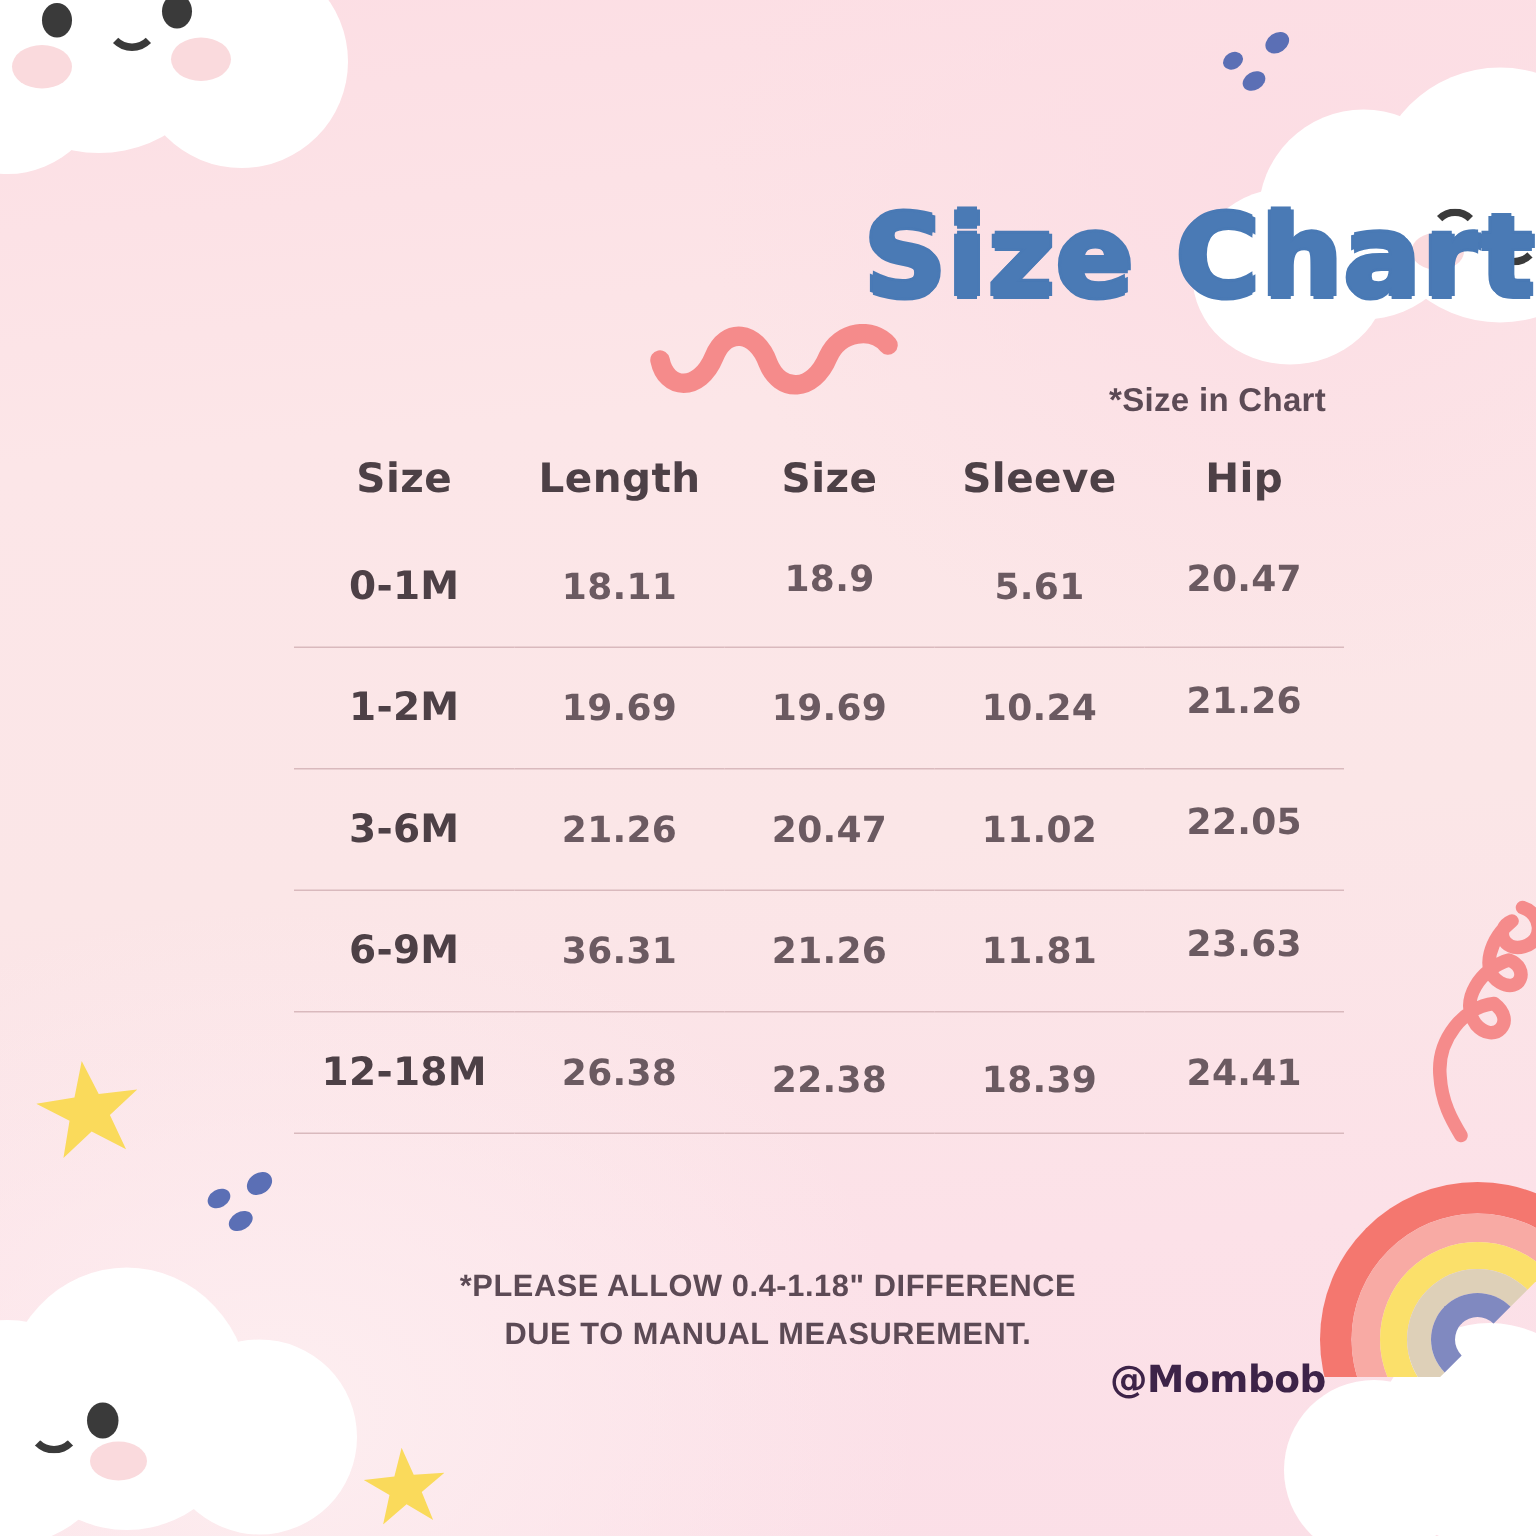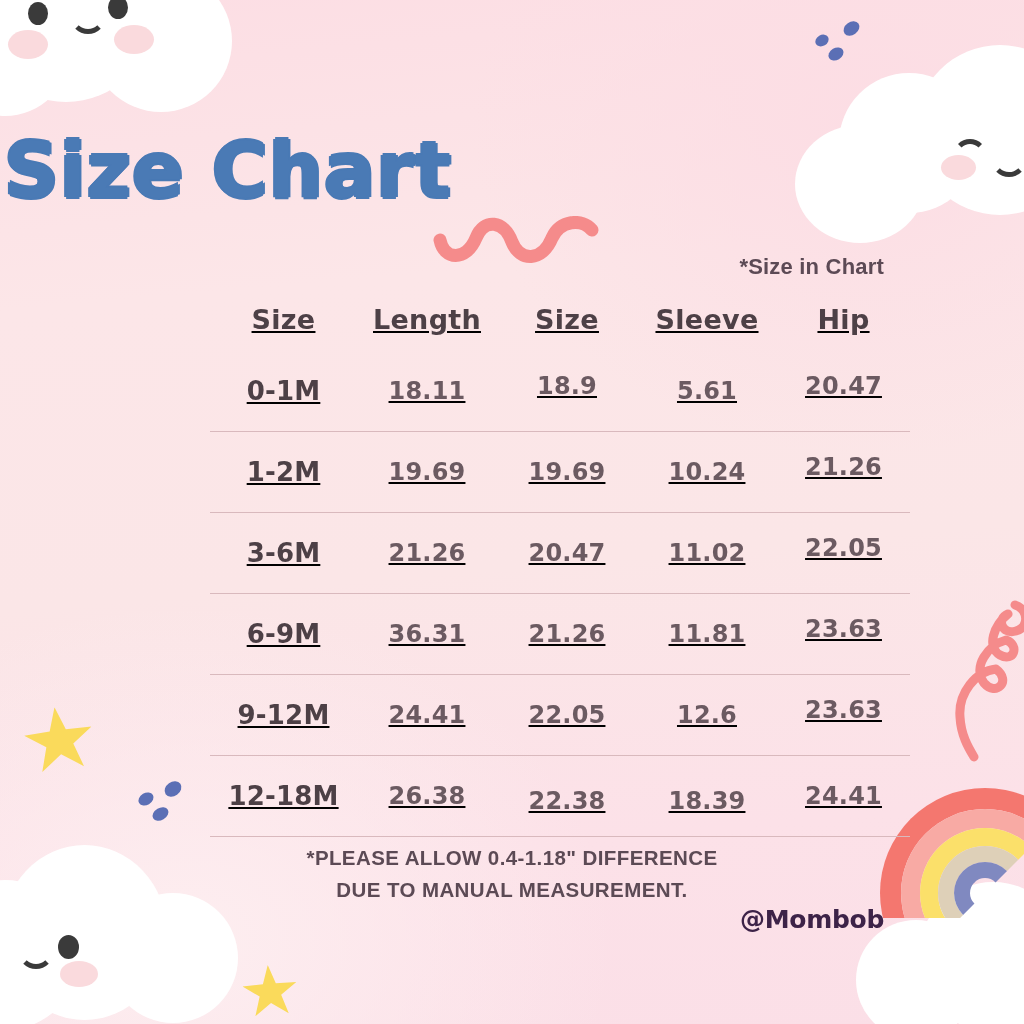--- a/index.html
+++ b/index.html
@@ -84,23 +84,23 @@
     border-radius: 50%;
     box-sizing: border-box;
   }
 
   
   .spiral { position: absolute; }
 
   
   .title-wrap {
     position: absolute;
-    left: 4px; right: 0;
+    left: 16px; right: 0;
     top: 126px;
-    text-align: left;
+    text-align: right;
     z-index: 6;
   }
   .title {
     display: inline-block;
     font-family: "DejaVu Sans", sans-serif;
     font-weight: bold;
     font-size: 76px;
     letter-spacing: 1px;
     color: #4a7ab5;
     -webkit-text-stroke: 0px;
@@ -123,25 +123,24 @@
     font-size: 22px;
     font-weight: bold;
     color: #5c4a55;
     letter-spacing: 0.2px;
     z-index: 6;
   }
 
   
   .table-area {
     position: absolute;
-    left: 210px;
+    left: 196px;
     top: 300px;
     width: 700px;
     z-index: 6;
-    text-decoration: underline;
   }
   table.size-table {
     width: 100%;
     border-collapse: collapse;
     table-layout: fixed;
   }
   table.size-table th {
     font-family: "DejaVu Sans", sans-serif;
     font-size: 27px;
     font-weight: bold;
@@ -332,27 +331,20 @@
           <td class="nudge-up">22.05</td>
         </tr>
         <tr>
           <td class="sizecol">6-9M</td>
           <td>36.31</td>
           <td>21.26</td>
           <td>11.81</td>
           <td class="nudge-up">23.63</td>
         </tr>
         <tr>
-          <td class="sizecol">9-12M</td>
-          <td>24.41</td>
-          <td>22.05</td>
-          <td>12.6</td>
-          <td class="nudge-up">23.63</td>
-        </tr>
-        <tr>
           <td class="sizecol">12-18M</td>
           <td>26.38</td>
           <td class="nudge-down">22.38</td>
           <td class="nudge-down">18.39</td>
           <td>24.41</td>
         </tr>
       </tbody>
     </table>
   </div>
 

